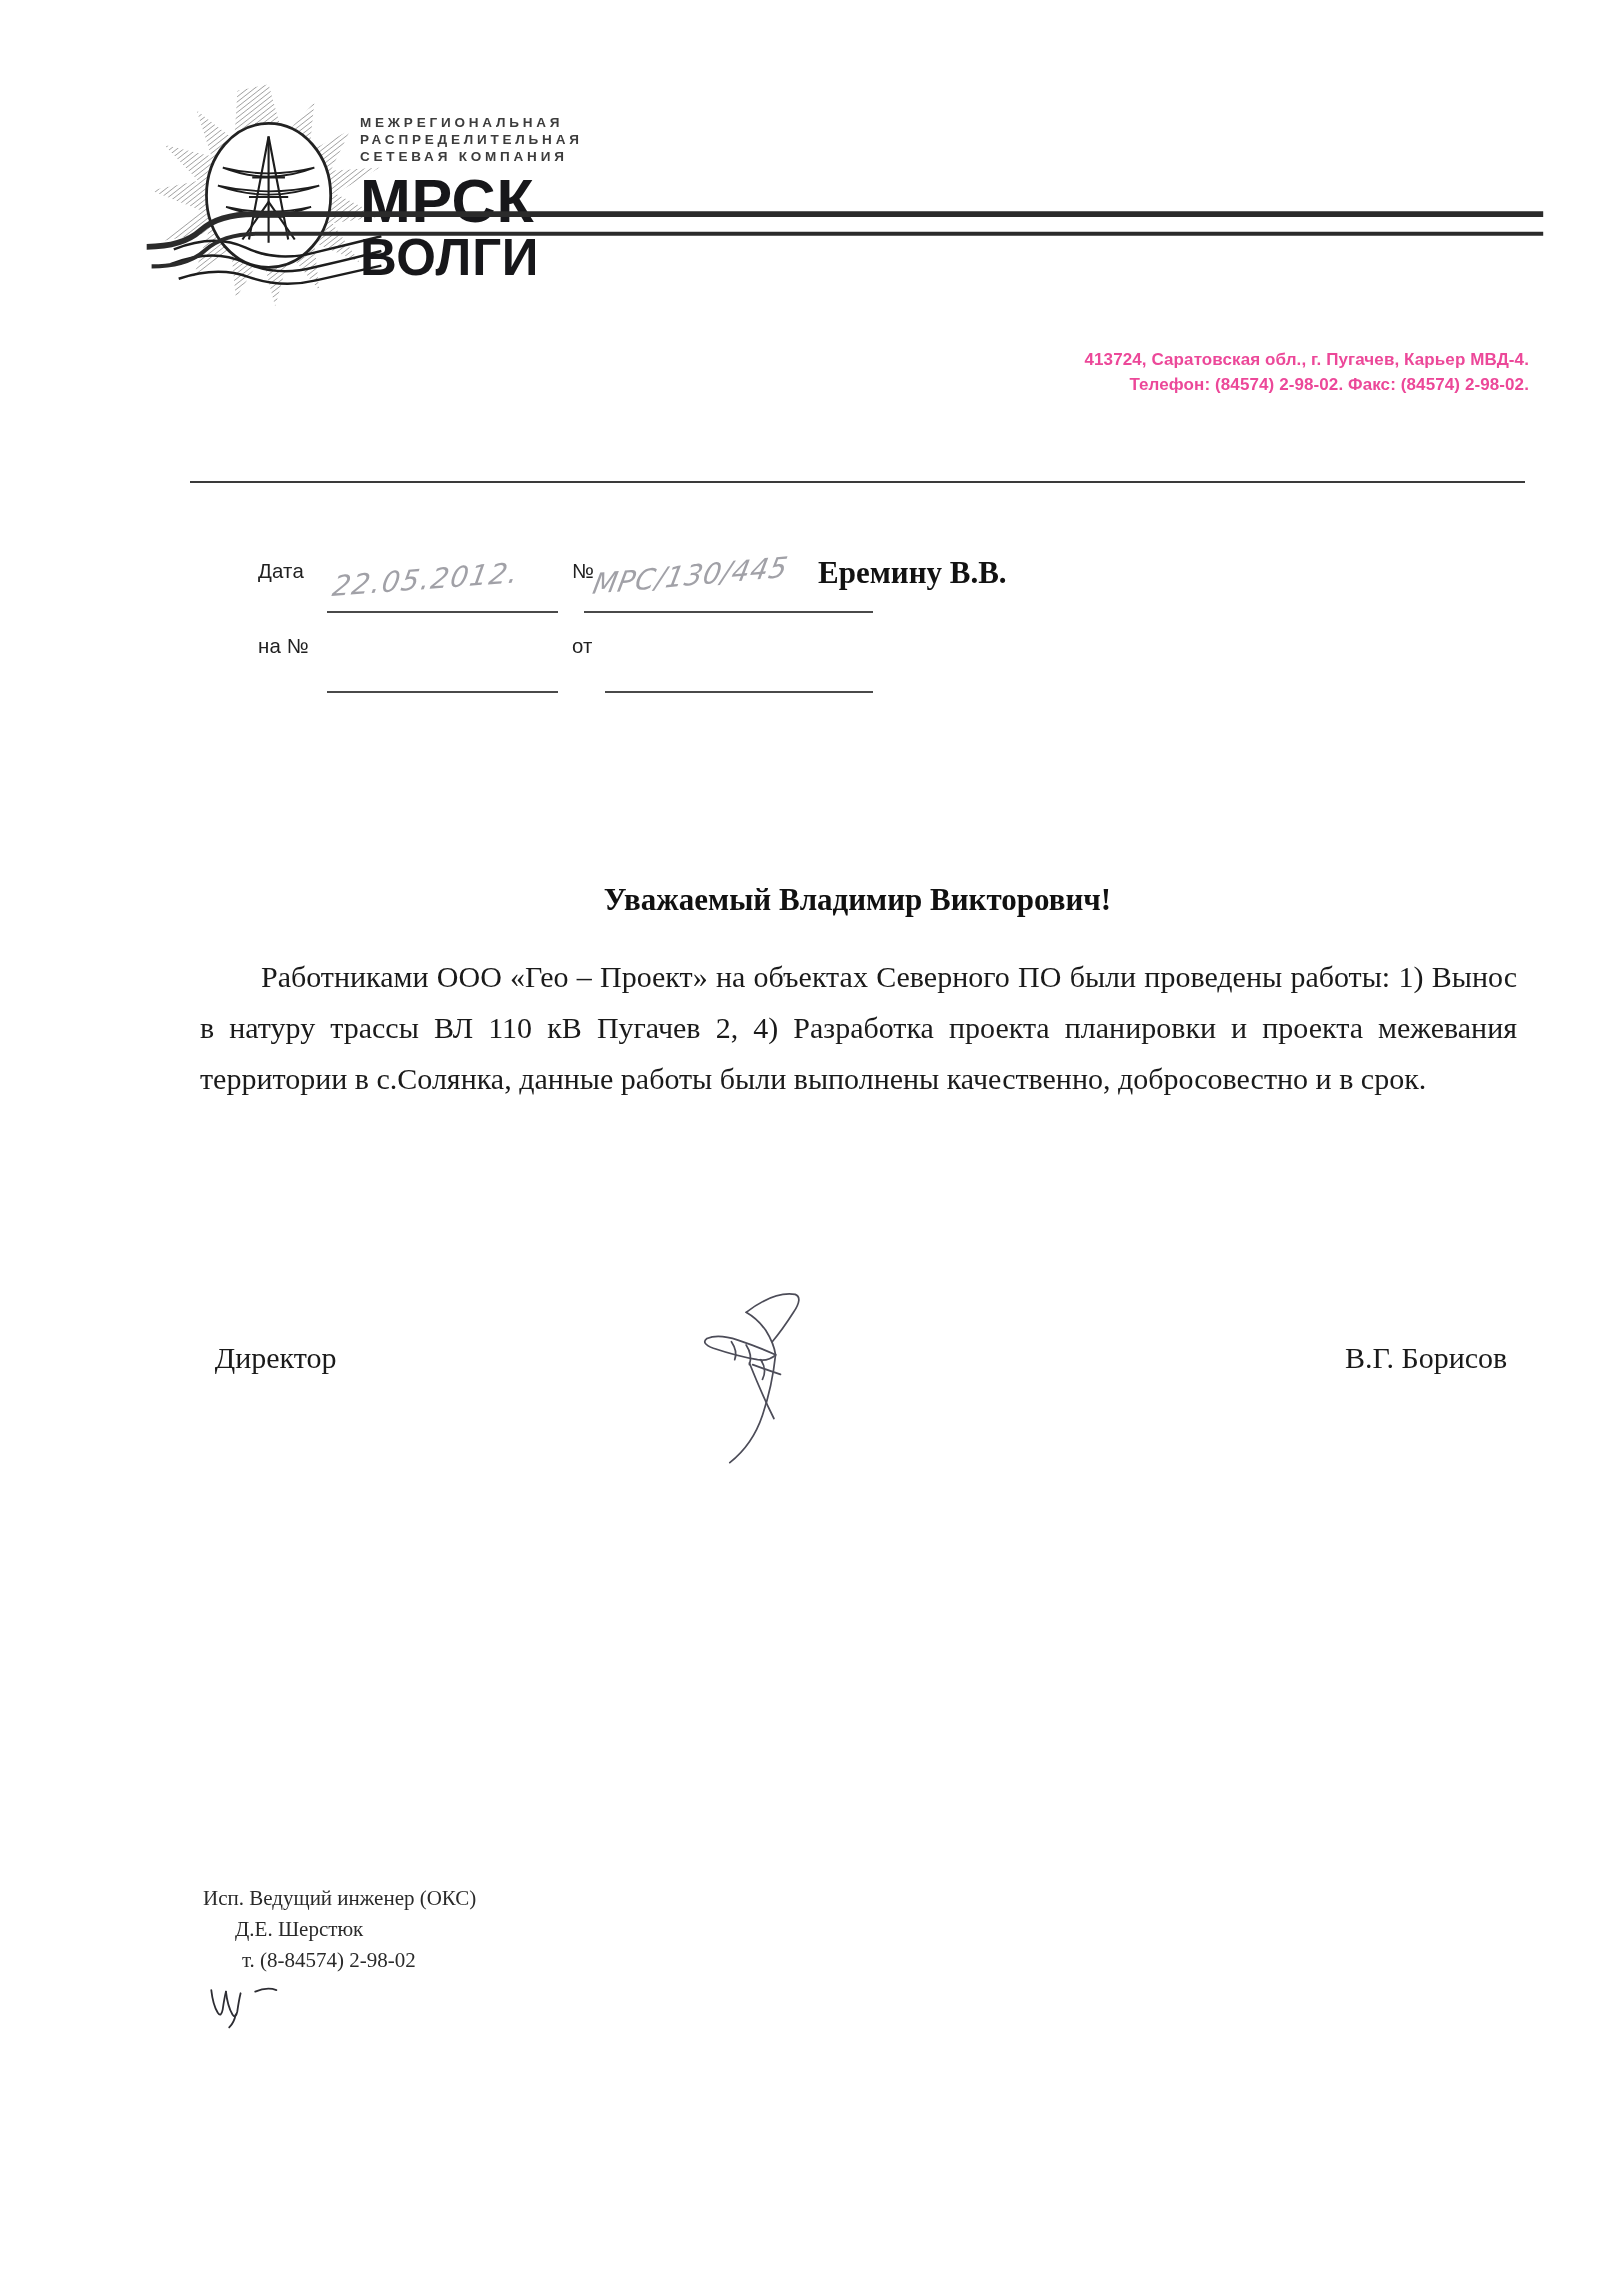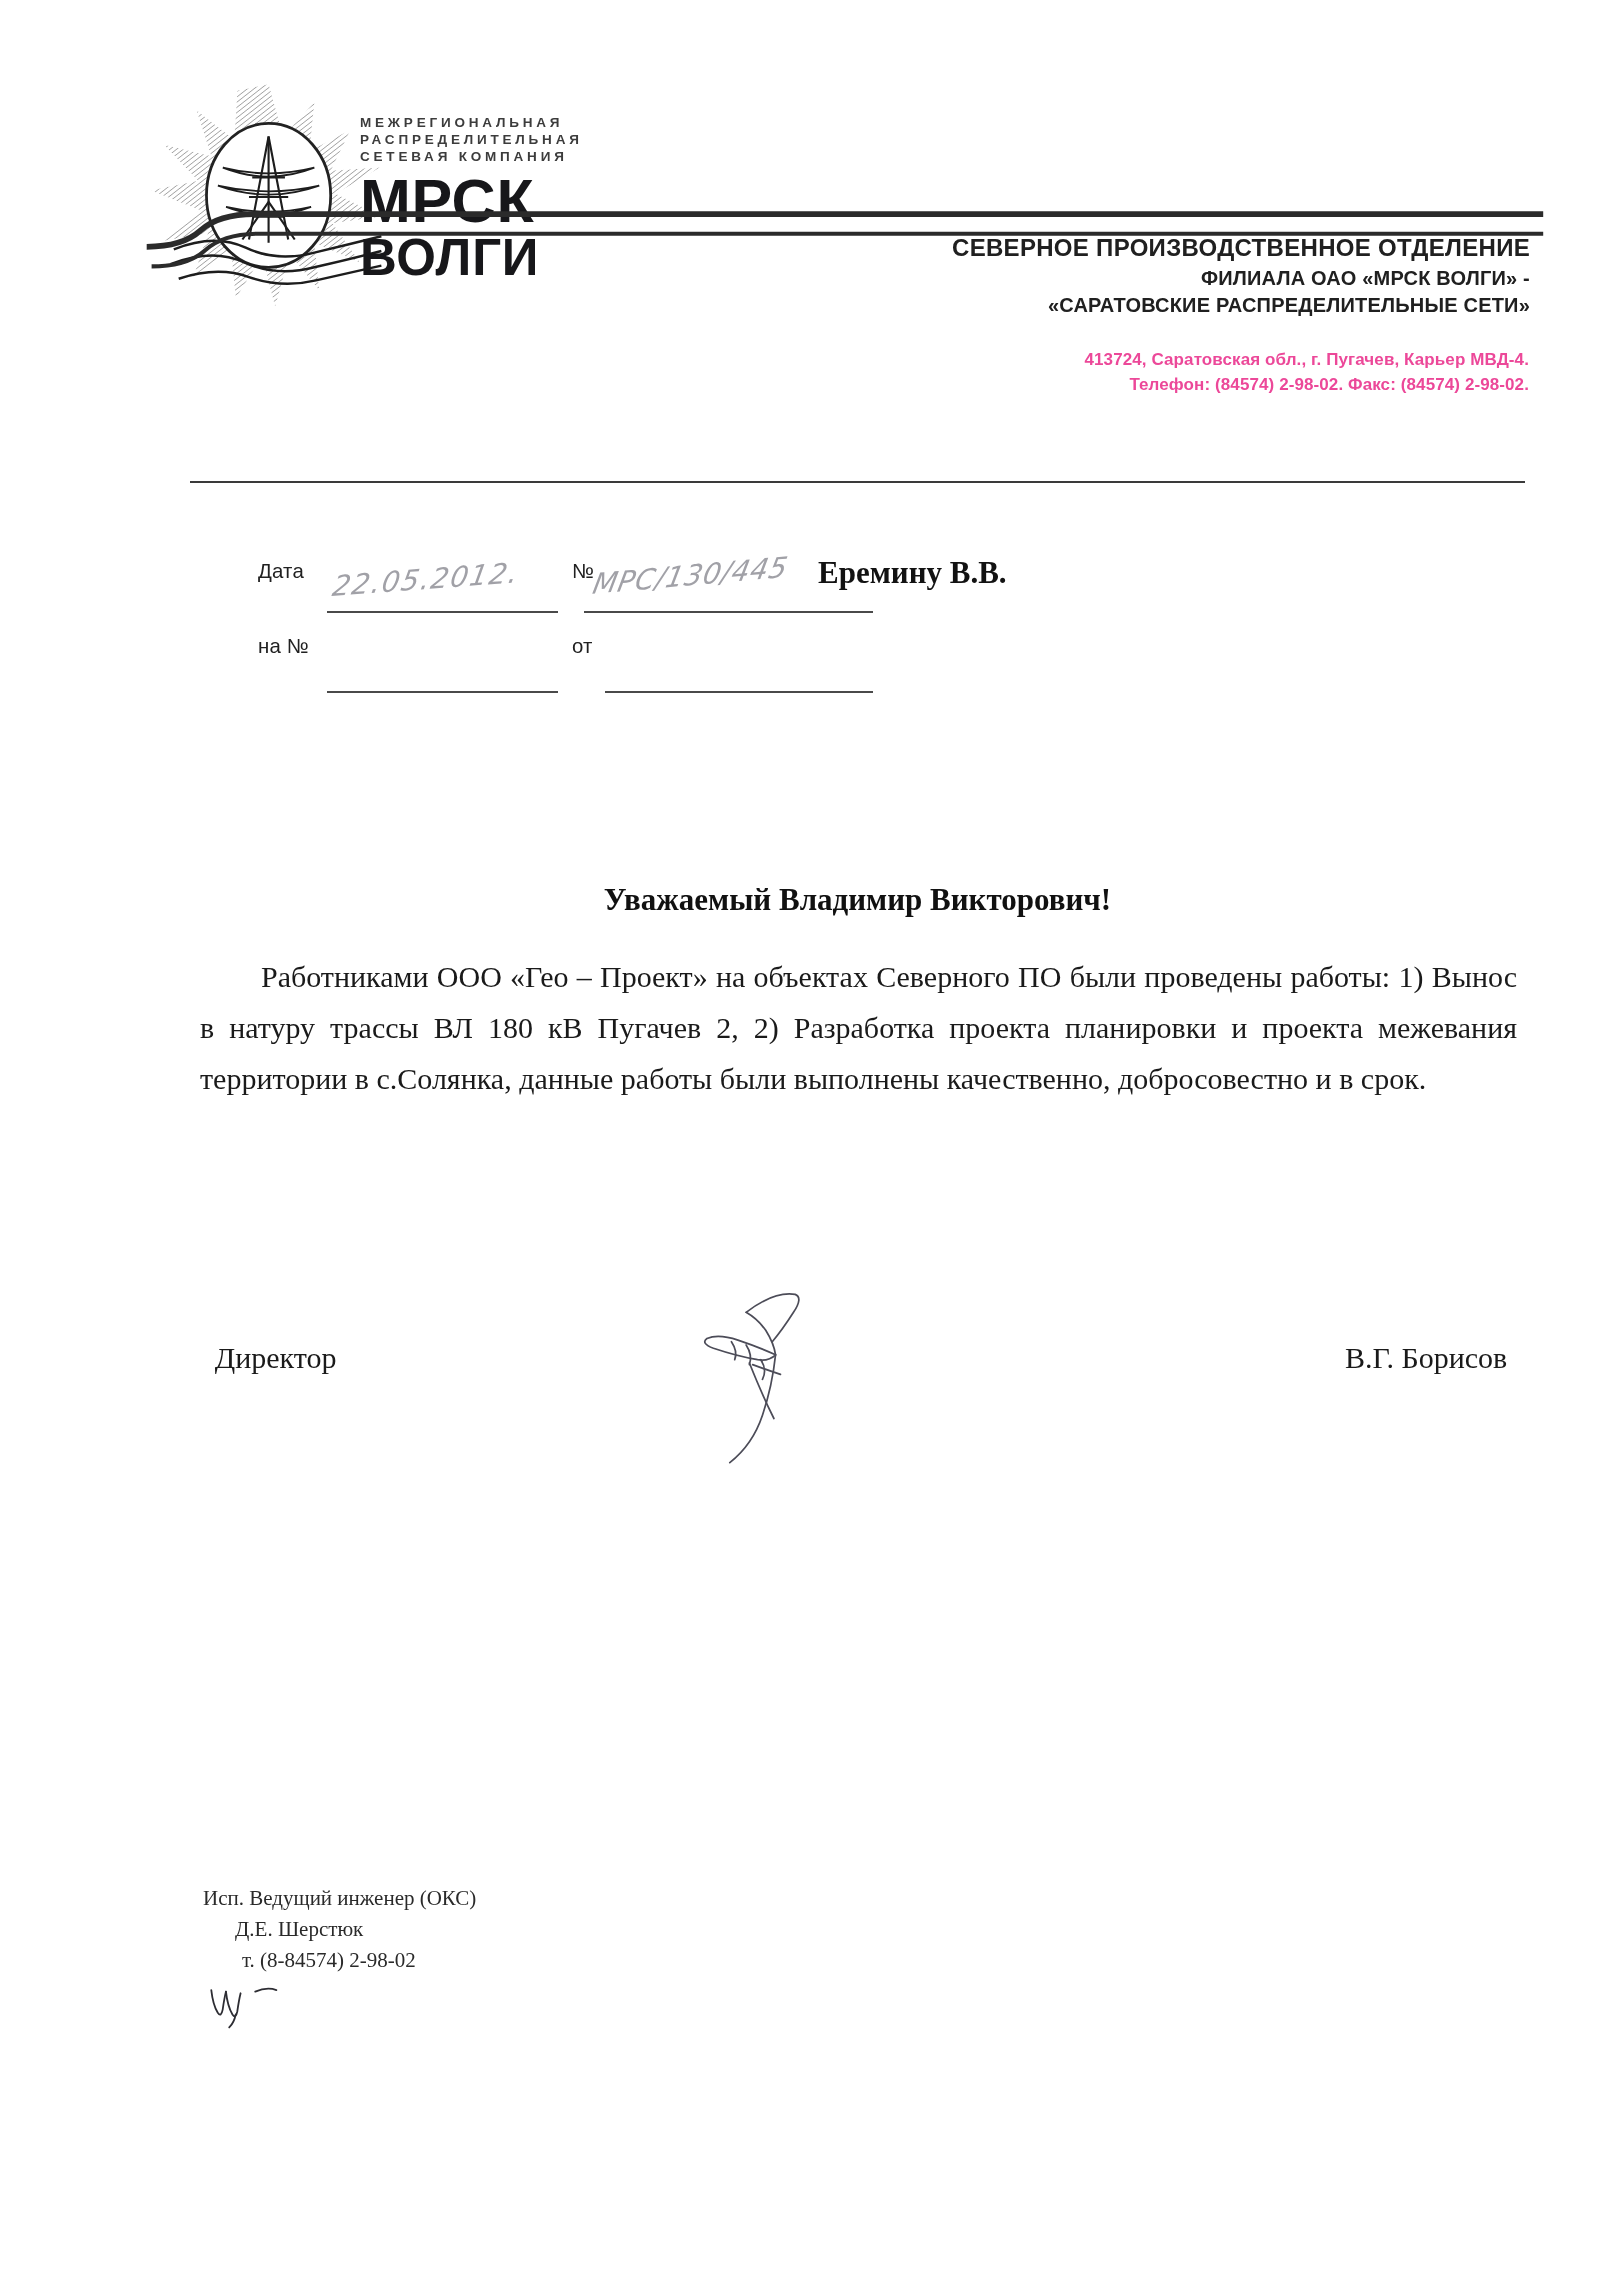--- a/index.html
+++ b/index.html
@@ -340,25 +340,20 @@
 
     <div class="rule-sweep">
       <svg viewBox="0 0 1720 120" xmlns="http://www.w3.org/2000/svg">
         <path d="M8 72 Q52 72 74 52 Q96 32 140 32 L1718 32" fill="none" stroke="#2b2b2b" stroke-width="7"></path>
         <path d="M14 96 Q58 96 80 76 Q102 56 146 56 L1718 56" fill="none" stroke="#2b2b2b" stroke-width="5"></path>
       </svg>
     </div>
 
     <div class="brand-volgi">ВОЛГИ</div>
 
-    <div class="dept-block">
-      <div class="dept-line1">СЕВЕРНОЕ ПРОИЗВОДСТВЕННОЕ ОТДЕЛЕНИЕ</div>
-      <div class="dept-line2">ФИЛИАЛА ОАО «МРСК ВОЛГИ» -</div>
-      <div class="dept-line3">«САРАТОВСКИЕ РАСПРЕДЕЛИТЕЛЬНЫЕ СЕТИ»</div>
-    </div>
 
     <div class="contact-block">
       <div>413724, Саратовская обл., г. Пугачев, Карьер МВД-4.</div>
       <div>Телефон: (84574) 2-98-02. Факс: (84574) 2-98-02.</div>
     </div>
 
     <div class="head-divider"></div>
   </div>
 
   <div class="ref-block">
@@ -375,21 +370,21 @@
     <div class="ref-rule rule-num"></div>
     <div class="ref-rule rule-nano"></div>
     <div class="ref-rule rule-ot"></div>
 
     <div class="addressee">
       <div>Еремину В.В.</div>
     </div>
   </div>
 
   <div class="salutation">Уважаемый Владимир Викторович!</div>
-  <div class="body-text">Работниками ООО «Гео – Проект»  на объектах Северного ПО были проведены работы: 1) Вынос в натуру трассы ВЛ 180 кВ Пугачев 2, 2) Разработка проекта планировки и проекта межевания территории в с.Солянка,  данные работы были выполнены качественно, добросовестно и в срок.</div>
+  <div class="body-text">Работниками ООО «Гео – Проект»  на объектах Северного ПО были проведены работы: 1) Вынос в натуру трассы ВЛ 110 кВ Пугачев 2, 4) Разработка проекта планировки и проекта межевания территории в с.Солянка,  данные работы были выполнены качественно, добросовестно и в срок.</div>
 
   <div class="signature-mark">
     <svg viewBox="0 0 240 260" xmlns="http://www.w3.org/2000/svg">
       <g fill="none" stroke="#4c4c58" stroke-width="2.1" stroke-linecap="round">
         <path d="M92 60 Q126 34 152 38 Q162 42 150 60 Q136 82 124 96"></path>
         <path d="M92 60 Q106 68 116 82 Q126 98 128 112"></path>
         <path d="M128 112 Q120 120 106 118 Q82 114 52 104 Q36 98 44 92 Q58 86 82 94 Q106 102 128 112"></path>
         <path d="M74 96 Q82 108 78 118"></path>
         <path d="M92 100 Q100 112 96 124"></path>
         <path d="M110 118 Q118 130 112 142"></path>

